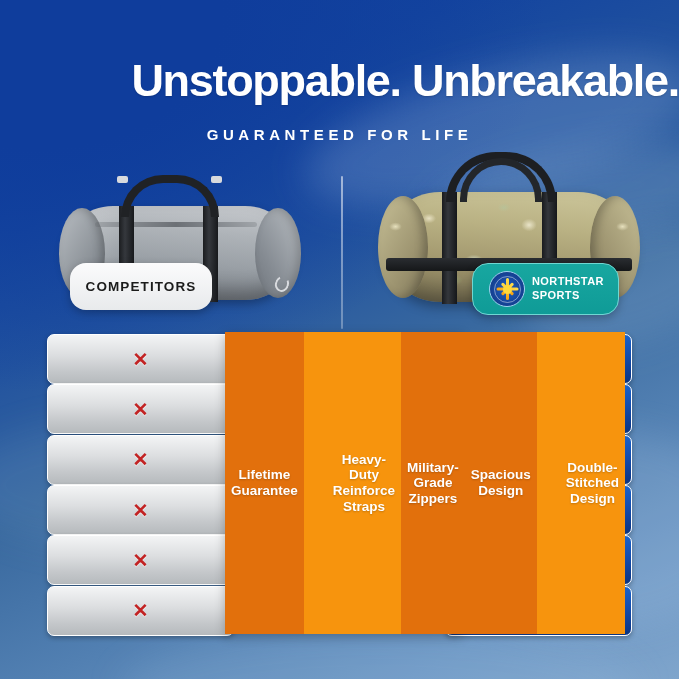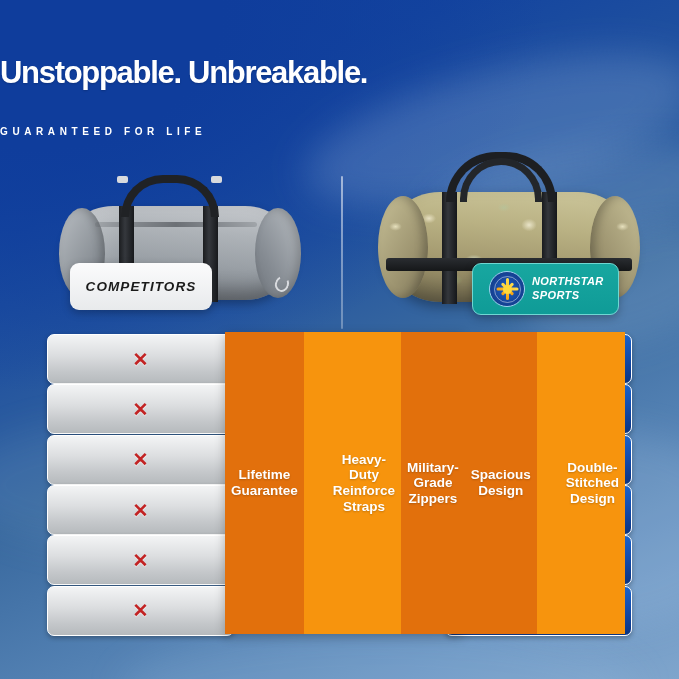--- a/index.html
+++ b/index.html
@@ -31,33 +31,33 @@
   .c1{ left:300px; top:70px;  width:400px; height:120px; background:rgba(190,214,238,.20); transform:rotate(-14deg);}
   .c2{ left:430px; top:150px; width:300px; height:90px;  background:rgba(200,222,242,.16); transform:rotate(-10deg);}
   .c3{ left:-40px; top:420px; width:340px; height:130px; background:rgba(160,195,230,.10);}
   .c4{ left:430px; top:430px; width:320px; height:200px; background:rgba(205,225,245,.14);}
   .c5{ left:120px; top:630px; width:520px; height:120px; background:rgba(180,210,238,.12);}
   .c6{ left:520px; top:230px; width:220px; height:110px; background:rgba(210,230,248,.13); transform:rotate(-18deg);}
 
   
   .headline{
     position:absolute; left:0; right:0; top:57px;
-    text-align:left;
+    text-align:right;
     color:#ffffff;
-    font-size:31px;
+    font-size:45px;
     line-height:1.05;
     font-weight:bold;
     letter-spacing:-1.3px;
     text-shadow:0 1px 2px rgba(0,0,0,.18);
   }
   .subhead{
     position:absolute; left:0; right:0; top:126px;
-    text-align:left;
+    text-align:center;
     color:#ffffff;
-    font-size:10px;
+    font-size:15px;
     font-weight:bold;
     letter-spacing:4.6px;
   }
 
   
   .divider{
     position:absolute; left:341px; top:176px;
     width:2px; height:153px;
     background:linear-gradient(to bottom, rgba(255,255,255,.55), rgba(255,255,255,.30));
     border-radius:1px;
@@ -155,22 +155,21 @@
   #bag-camo .handle2{
     position:absolute; left:86px; top:8px; width:82px; height:44px;
     border:7px solid #23262a; border-bottom:none;
     border-radius:44px 44px 0 0;
   }
 
   
   .label-pill{
     position:absolute;
     display:flex; align-items:center;
-    border-radius:9px;
-    font-style:italic;
+    border-radius:16px;
   }
   #label-competitors{
     left:70px; top:263px; width:142px; height:47px;
     background:linear-gradient(180deg,#fbfbfc,#e8eaec);
     box-shadow:0 3px 8px rgba(0,0,0,.25);
     justify-content:center;
   }
   #label-competitors .txt{
     color:#1b1b1b; font-size:13.5px; font-weight:bold; letter-spacing:1.1px;
   }

